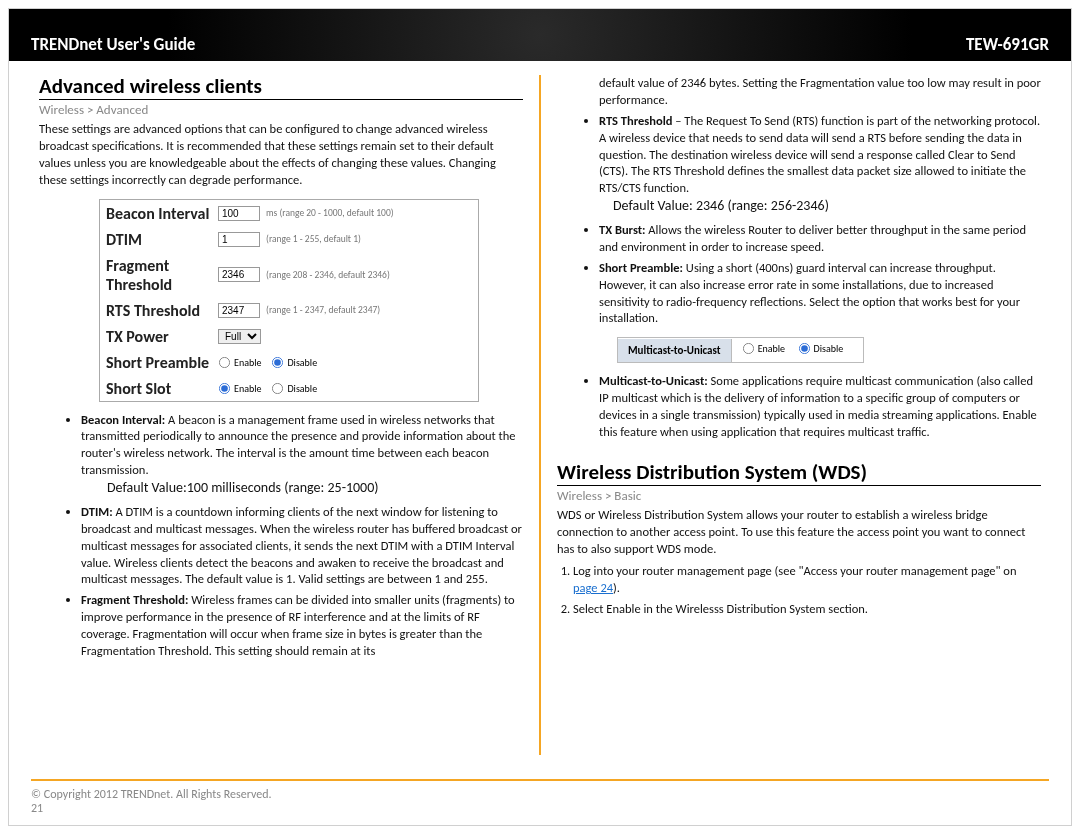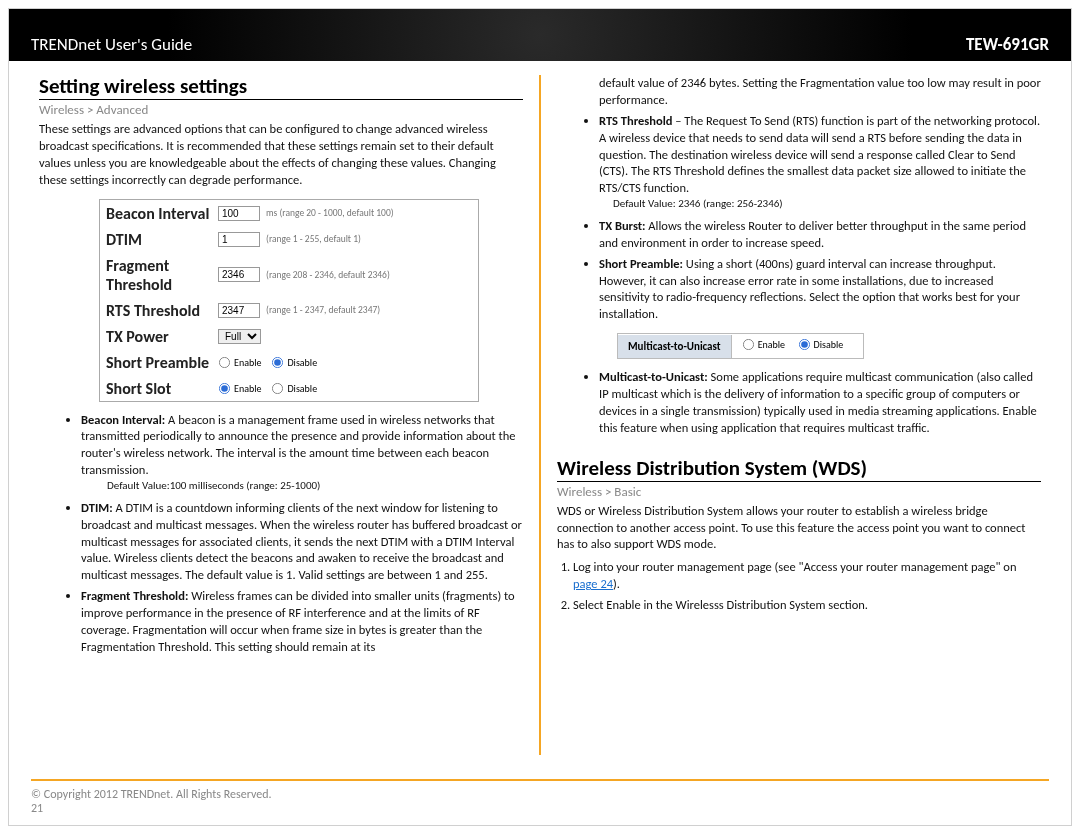--- a/index.html
+++ b/index.html
@@ -22,21 +22,21 @@
   .header-bar {
     height: 52px;
     background: radial-gradient(circle at 50% 50%, #2a2a2a 0%, #000 70%);
     display: flex;
     justify-content: space-between;
     align-items: flex-end;
     padding: 0 22px 6px 22px;
     color: #fff;
   }
   .header-left {
-    font-weight: normal;
+    font-weight: bold;
     font-size: 17px;
     margin-top: 46px;
   }
   .header-right {
     font-weight: bold;
     font-size: 17px;
   }
   .content {
     display: flex;
     padding: 6px 18px 0 18px;
@@ -69,21 +69,21 @@
   p, li {
     font-size: 12.5px;
     line-height: 1.35;
     color: #111;
   }
   p { margin-bottom: 4px; }
   ul { list-style: disc; padding-left: 42px; margin: 4px 0; }
   ul li { margin-bottom: 4px; }
   ol { list-style: decimal; padding-left: 16px; margin: 6px 0; }
   ol li { margin-bottom: 4px; }
-  .indent { margin-left: 26px; font-size: 11px; margin-bottom: 6px; }
+  .indent { margin-left: 26px; font-size: 14px; margin-bottom: 6px; }
   b { font-weight: bold; }
   a.link { color: #1a6fcf; text-decoration: underline; }
 
   
   .aw-panel {
     border: 1px solid #aaa;
     width: 380px;
     margin: 10px 0 10px 60px;
     font-size: 10.5px;
     background: #fff;
@@ -177,21 +177,21 @@
 <div class="page">
 
   <div class="header-bar">
     <div class="header-left">TRENDnet User's Guide</div>
     <div class="header-right">TEW-691GR</div>
   </div>
 
   <div class="content">
 
     <div class="col col-left">
-      <h2>Setting wireless settings</h2>
+      <h2>Advanced wireless clients</h2>
       <div class="breadcrumb">Wireless &gt; Advanced</div>
       <p>These settings are advanced options that can be configured to change advanced wireless broadcast specifications. It is recommended that these settings remain set to their default values unless you are knowledgeable about the effects of changing these values. Changing these settings incorrectly can degrade performance.</p>
 
       <div class="aw-panel">
 
         <div class="aw-row">
           <div class="aw-label">Beacon Interval</div>
           <input class="aw-input" value="100" style="">
           <span class="aw-hint">ms   (range 20 - 1000, default 100)</span>
         </div>

